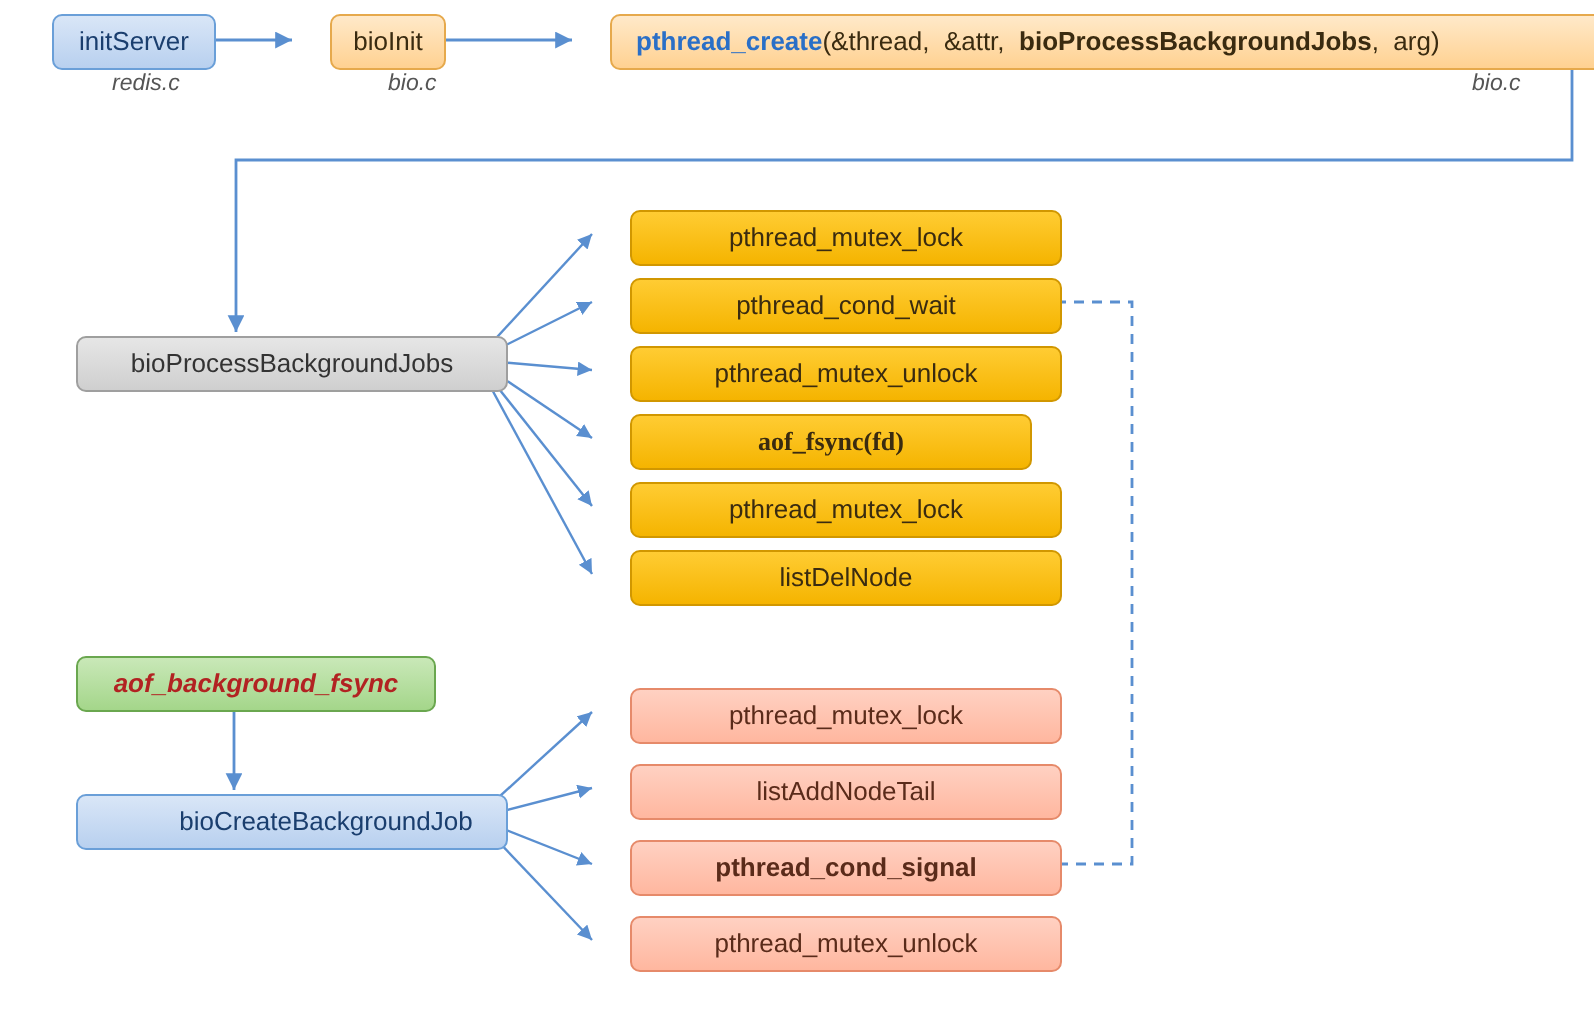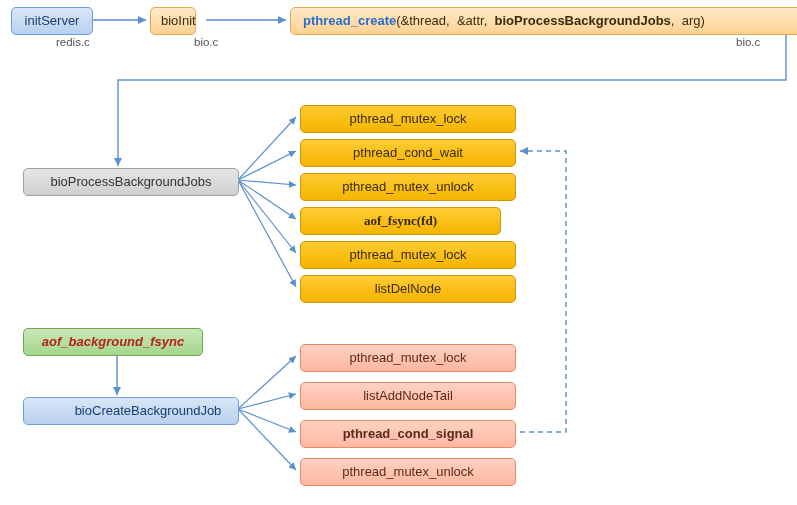--- a/index.html
+++ b/index.html
@@ -13,20 +13,21 @@
     background: #ffffff;
     position: relative;
   }
   .node {
     position: absolute;
     border: 1px solid;
     border-radius: 5px;
     padding: 4px 10px;
     text-align: center;
     line-height: 1.4;
+    margin-left: 15px;
   }
   .blue-node {
     background: linear-gradient(#d9e6f7, #b8d0ef);
     border-color: #6a9fd8;
     color: #1a3e6e;
   }
   .orange-node {
     background: linear-gradient(#ffe9c9, #ffd191);
     border-color: #e6a94c;
     color: #3a2b10;
@@ -47,20 +48,21 @@
   }
   .salmon-node {
     background: linear-gradient(#ffd1c2, #ffb79f);
     border-color: #e68a6a;
     color: #5a2b1a;
   }
   .file-label {
     position: absolute;
     font-size: 11.5px;
     color: #555555;
+    font-style: italic;
   }
   svg.arrows {
     position: absolute;
     left: 0; top: 0;
     width: 797px; height: 505px;
     pointer-events: none;
   }
 </style>
 </head>
 <body>
@@ -93,21 +95,21 @@
   <line x1="238" y1="409" x2="296" y2="394" stroke="#5a8fd0" stroke-width="1.2" marker-end="url(#ah)"></line>
   <line x1="238" y1="409" x2="296" y2="432" stroke="#5a8fd0" stroke-width="1.2" marker-end="url(#ah)"></line>
   <line x1="238" y1="409" x2="296" y2="470" stroke="#5a8fd0" stroke-width="1.2" marker-end="url(#ah)"></line>
 
   <path d="M520,432 L566,432 L566,151 L520,151" fill="none" stroke="#5a8fd0" stroke-width="1.4" stroke-dasharray="5,4" marker-end="url(#ahd)"></path>
 </svg>
 
 <div class="node blue-node" style="left:11px; top:7px; width:82px;">initServer</div>
 <div class="file-label" style="left:56px; top:36px;">redis.c</div>
 
-<div class="node orange-node" style="left:150px; top:7px; width:46px;">bioInit</div>
+<div class="node orange-node" style="left:150px; top:7px; width:58px;">bioInit</div>
 <div class="file-label" style="left:194px; top:36px;">bio.c</div>
 
 <div class="node orange-node" style="left:290px; top:7px; width:542px; text-align:left; padding:4px 12px;">
   <span style="color:#2a6fc7; font-weight:bold;">pthread_create</span><span>(&amp;thread,</span>
   &nbsp;<span>&amp;attr,</span>
   &nbsp;<span style="font-weight:bold;">bioProcessBackgroundJobs</span><span>,</span>
   &nbsp;<span>arg)</span>
 </div>
 <div class="file-label" style="left:736px; top:36px;">bio.c</div>
 

